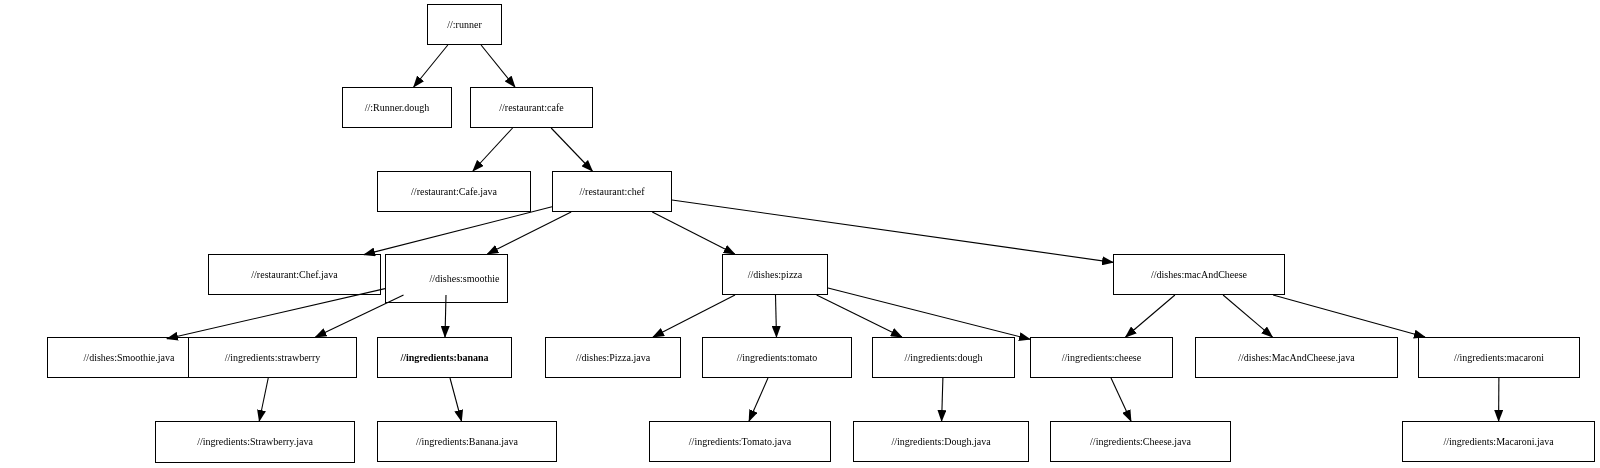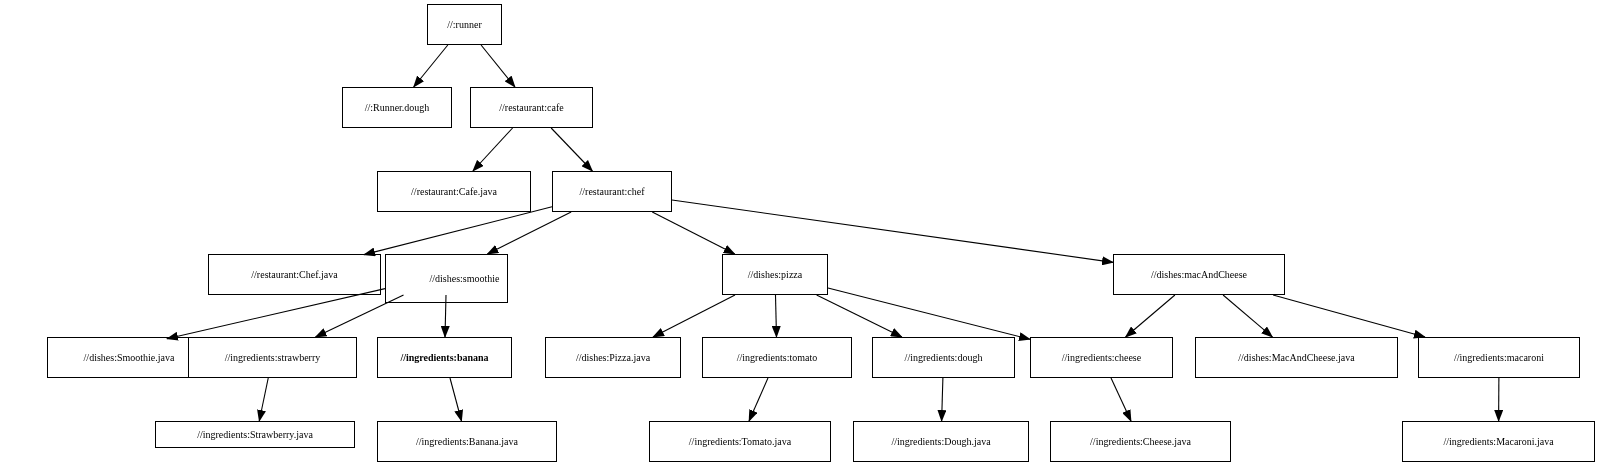--- a/index.html
+++ b/index.html
@@ -48,21 +48,21 @@
       <div class="node" style="left: 1113px; top: 254px; width: 172px; height: 41px;">//dishes:macAndCheese</div>
       <div class="node" style="left: 3px; top: 337px; width: 164px; height: 41px; margin-left: 44px;">//dishes:Smoothie.java</div>
       <div class="node" style="left: 188px; top: 337px; width: 169px; height: 41px;">//ingredients:strawberry</div>
       <div class="node" style="left: 377px; top: 337px; width: 135px; height: 41px; font-weight: bold;">//ingredients:banana</div>
       <div class="node" style="left: 545px; top: 337px; width: 136px; height: 41px;">//dishes:Pizza.java</div>
       <div class="node" style="left: 702px; top: 337px; width: 150px; height: 41px;">//ingredients:tomato</div>
       <div class="node" style="left: 872px; top: 337px; width: 143px; height: 41px;">//ingredients:dough</div>
       <div class="node" style="left: 1030px; top: 337px; width: 143px; height: 41px;">//ingredients:cheese</div>
       <div class="node" style="left: 1195px; top: 337px; width: 203px; height: 41px;">//dishes:MacAndCheese.java</div>
       <div class="node" style="left: 1418px; top: 337px; width: 162px; height: 41px;">//ingredients:macaroni</div>
-      <div class="node" style="left: 155px; top: 421px; width: 200px; height: 27px;">//ingredients:Strawberry.java</div>
+      <div class="node" style="left: 155px; top: 421px; width: 200px; height: 42px;">//ingredients:Strawberry.java</div>
       <div class="node" style="left: 377px; top: 421px; width: 180px; height: 41px;">//ingredients:Banana.java</div>
       <div class="node" style="left: 649px; top: 421px; width: 182px; height: 41px;">//ingredients:Tomato.java</div>
       <div class="node" style="left: 853px; top: 421px; width: 176px; height: 41px;">//ingredients:Dough.java</div>
       <div class="node" style="left: 1050px; top: 421px; width: 181px; height: 41px;">//ingredients:Cheese.java</div>
       <div class="node" style="left: 1402px; top: 421px; width: 193px; height: 41px;">//ingredients:Macaroni.java</div>
     </div>
   <svg id="edges-layer" class="edges" width="1600" height="468" viewBox="0 0 1600 468">
     <defs>
       <marker id="arrowhead" markerUnits="userSpaceOnUse" markerWidth="12" markerHeight="9" refX="11" refY="4.5" orient="auto">
         <path d="M0,0 L12,4.5 L0,9 Z" fill="#000000"></path>

